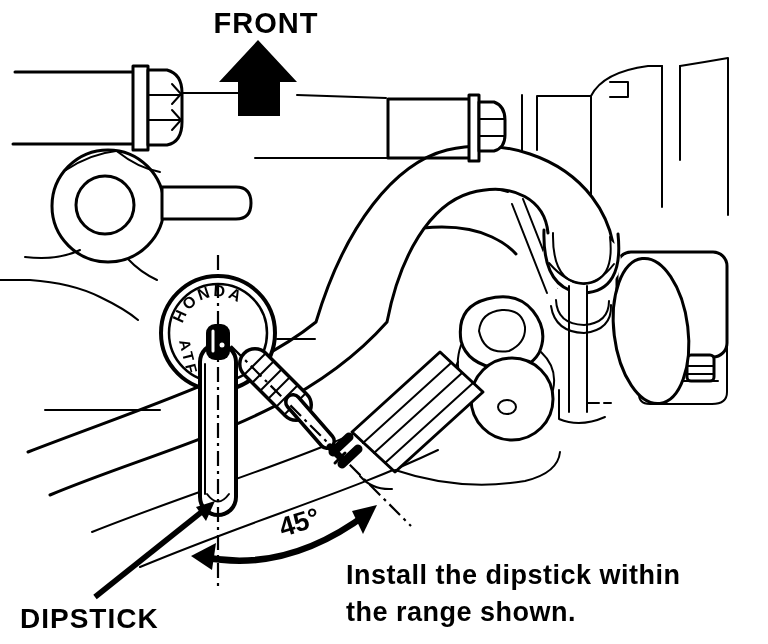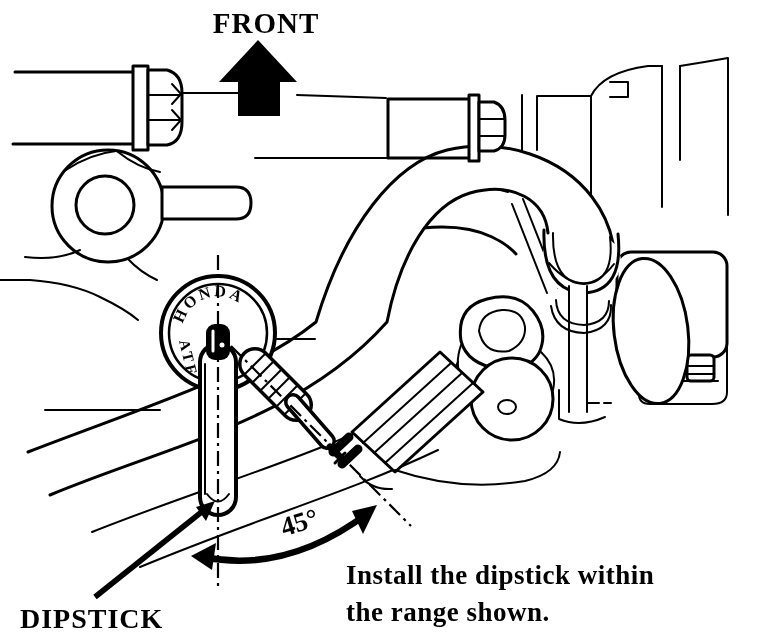--- a/index.html
+++ b/index.html
@@ -1,17 +1,17 @@
 <!DOCTYPE html>
 <html><head>
 <meta charset="utf-8">
 <style>
   html,body{margin:0;padding:0;background:#fff;}
   #stage{position:relative;width:768px;height:636px;background:#be185d;overflow:hidden;
-         font-family:Liberation Serif, serif;}
+         font-family:Liberation Sans, sans-serif;}
   svg{display:block;}
   .ln{fill:none;stroke:#000;stroke-width:3;stroke-linecap:round;stroke-linejoin:round;}
   .thin{stroke-width:2;}
   .wfill{fill:#fff;stroke:#000;stroke-width:3;stroke-linejoin:round;}
   .mask{fill:#fff;stroke:none;}
   .blk{fill:#000;stroke:none;}
   .dash{fill:none;stroke:#000;stroke-width:2.2;stroke-dasharray:15 5 3 5;}
   .lbl{font-weight:bold;fill:#000;}
   .cap-letters{font-weight:bold;fill:#000;}
 </style>

